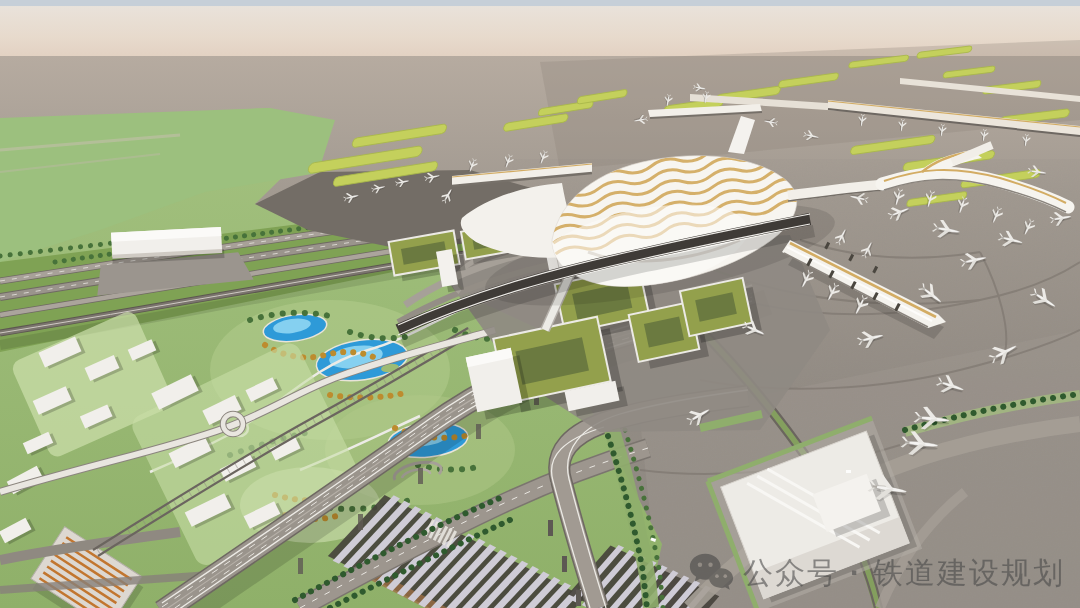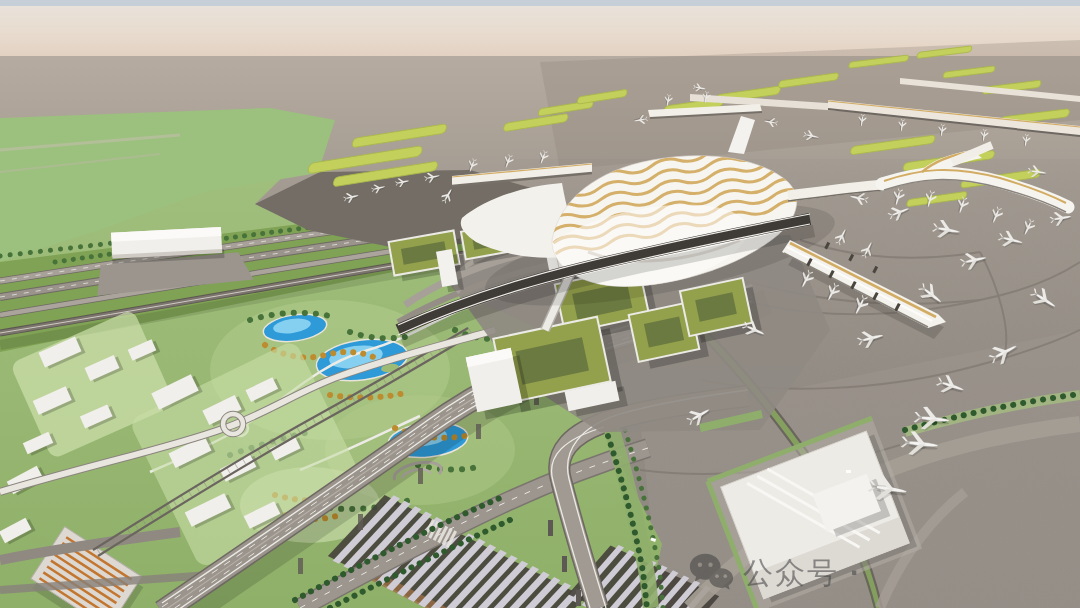--- a/index.html
+++ b/index.html
@@ -621,14 +621,15 @@
     </g>
     <g fill="#8f8982">
       <circle cx="14.5" cy="17.5" r="2.3"></circle>
           <circle cx="25.5" cy="17.5" r="2.3"></circle>
       <circle cx="32.2" cy="29.3" r="1.9"></circle>
           <circle cx="40.8" cy="29.3" r="1.9"></circle>
     </g>
   </svg>
   <span>公众号</span>
   <span class="dot">·</span>
+  <span>铁道建设规划</span>
 </div>
 </div>
 
 </body></html>

